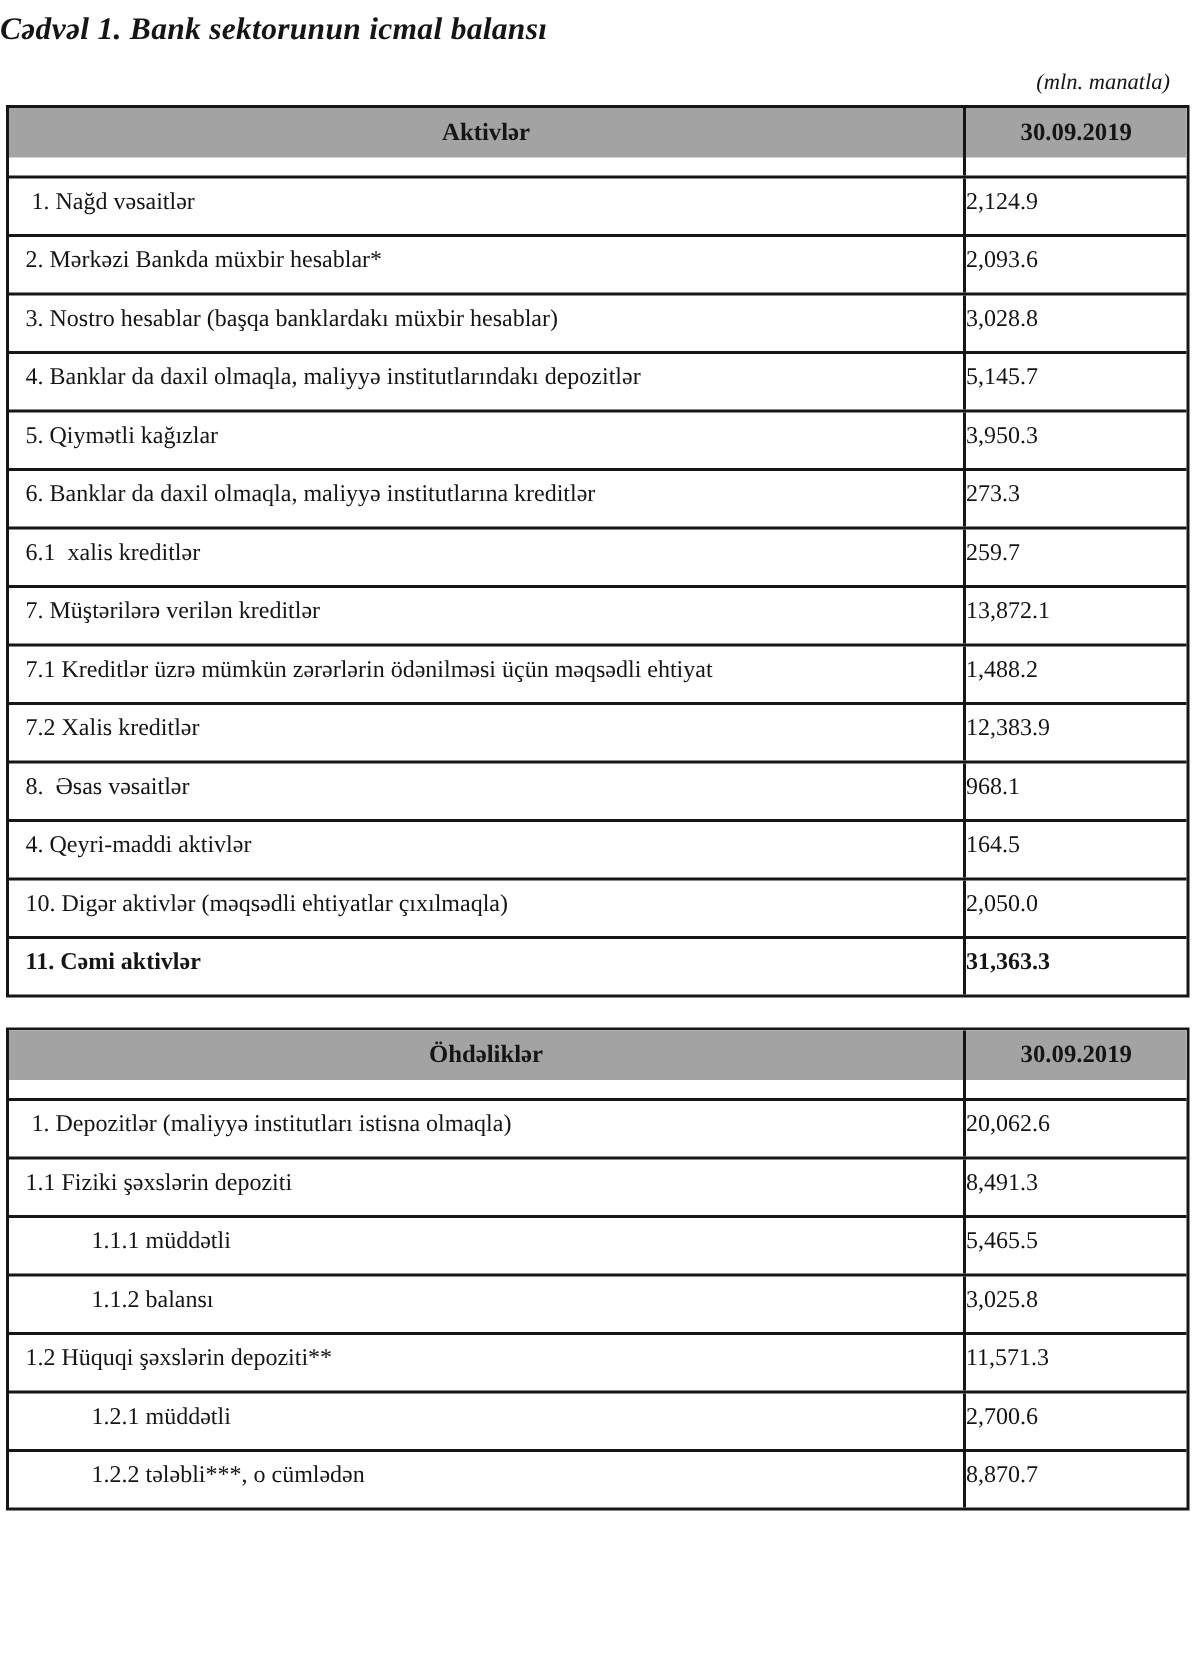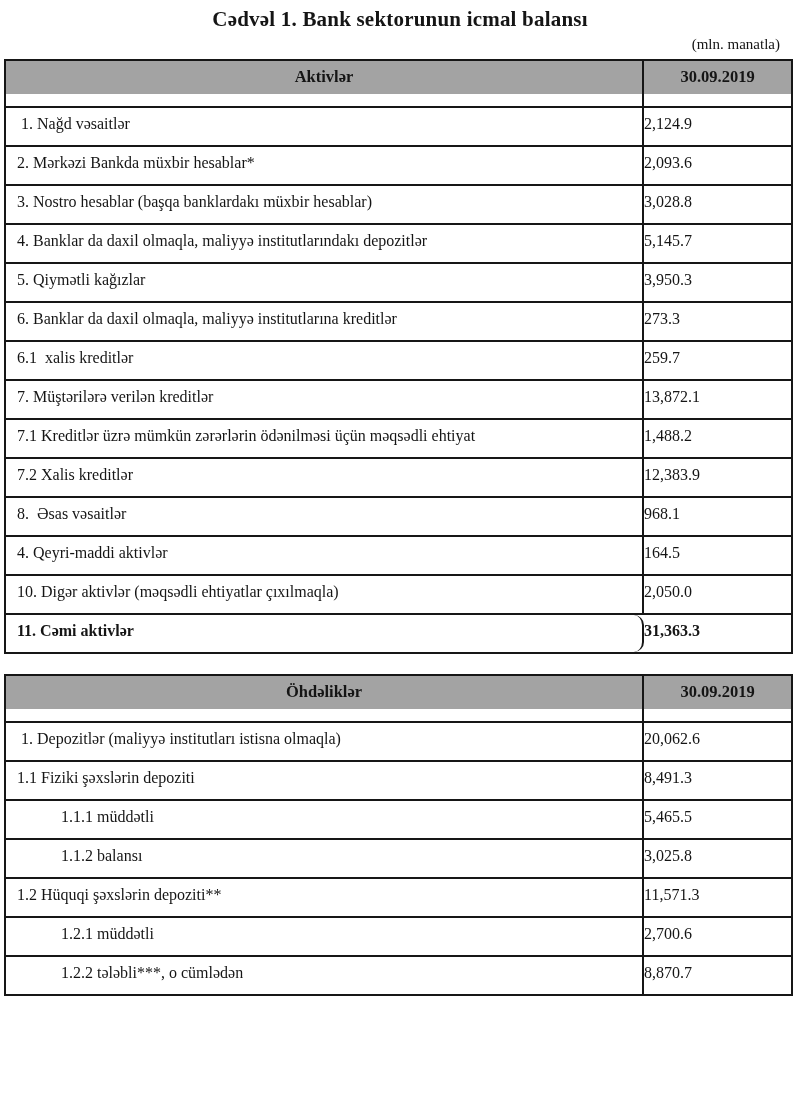--- a/index.html
+++ b/index.html
@@ -5,28 +5,30 @@
   html, body { margin: 0; padding: 0; background: #ffffff; }
   .page {
     width: 800px; height: 1113px;
     position: relative; overflow: hidden;
     background: #ffffff;
     font-family: "Liberation Serif", "DejaVu Serif", serif;
     color: #151515;
   }
   .title {
     margin: 7px 0 0 0;
-    text-align: center;
+    text-align: left;
     font-size: 21px;
     font-weight: bold;
     letter-spacing: 0.2px;
+    font-style: italic;
   }
   .unit-note {
-    margin: 4px 20px 6px 0;
+    margin: 15px 20px 6px 0;
     text-align: right;
+    font-style: italic;
     font-size: 15px;
   }
   .tbl {
     margin-left: 4px;
     width: 789px;
     border: 2px solid #161616;
     box-sizing: border-box;
     background: #ffffff;
   }
   .row { display: flex; box-sizing: border-box; }
@@ -53,21 +55,21 @@
     height: 33px;
     background: #a3a3a3;
     display: flex;
     align-items: center;
     justify-content: center;
     font-weight: bold;
     font-size: 16.5px;
   }
   .data-row { height: 39px; }
   .data-row.bold .cell-label,
-  .data-row.bold .cell-value { font-weight: bold; border-radius: 10px; }
+  .data-row.bold .cell-value { font-weight: bold; }
   .cell-label.indent { padding-left: 55px; }
   .tbl-gap { height: 20px; }
 </style>
 </head>
 <body>
 
 <div class="page">
   <h1 class="title">Cədvəl 1. Bank sektorunun icmal balansı</h1>
   <div class="unit-note">(mln. manatla)</div>
 

